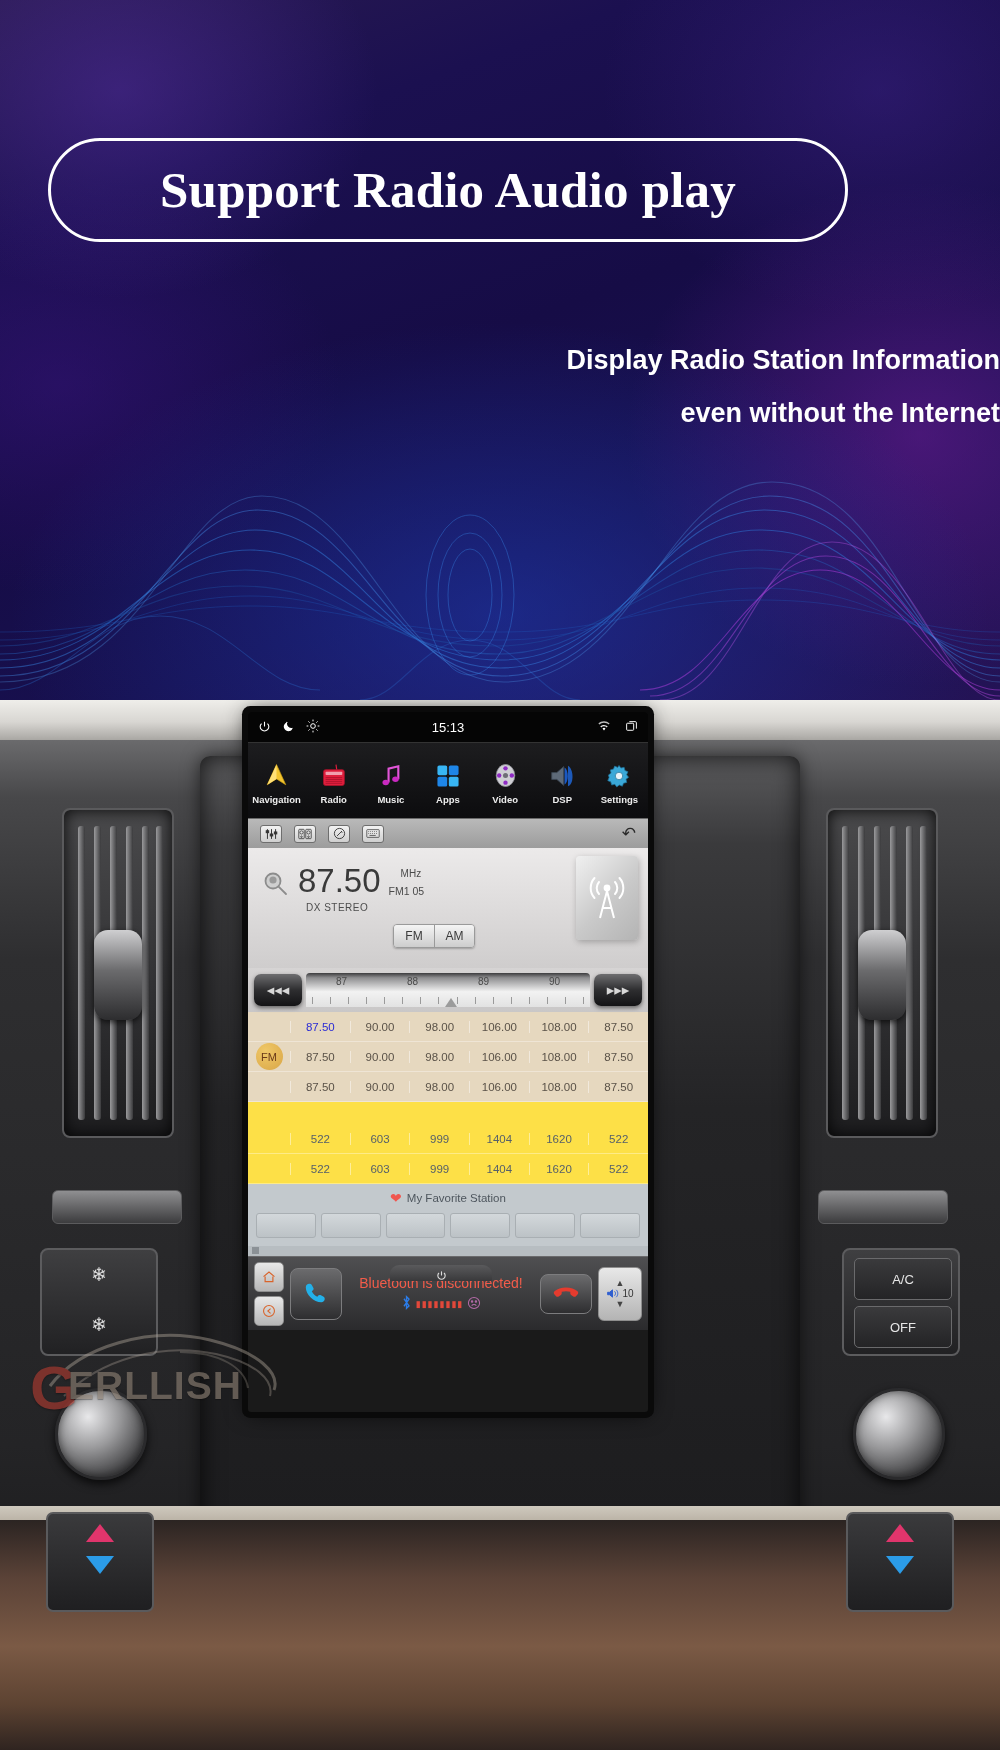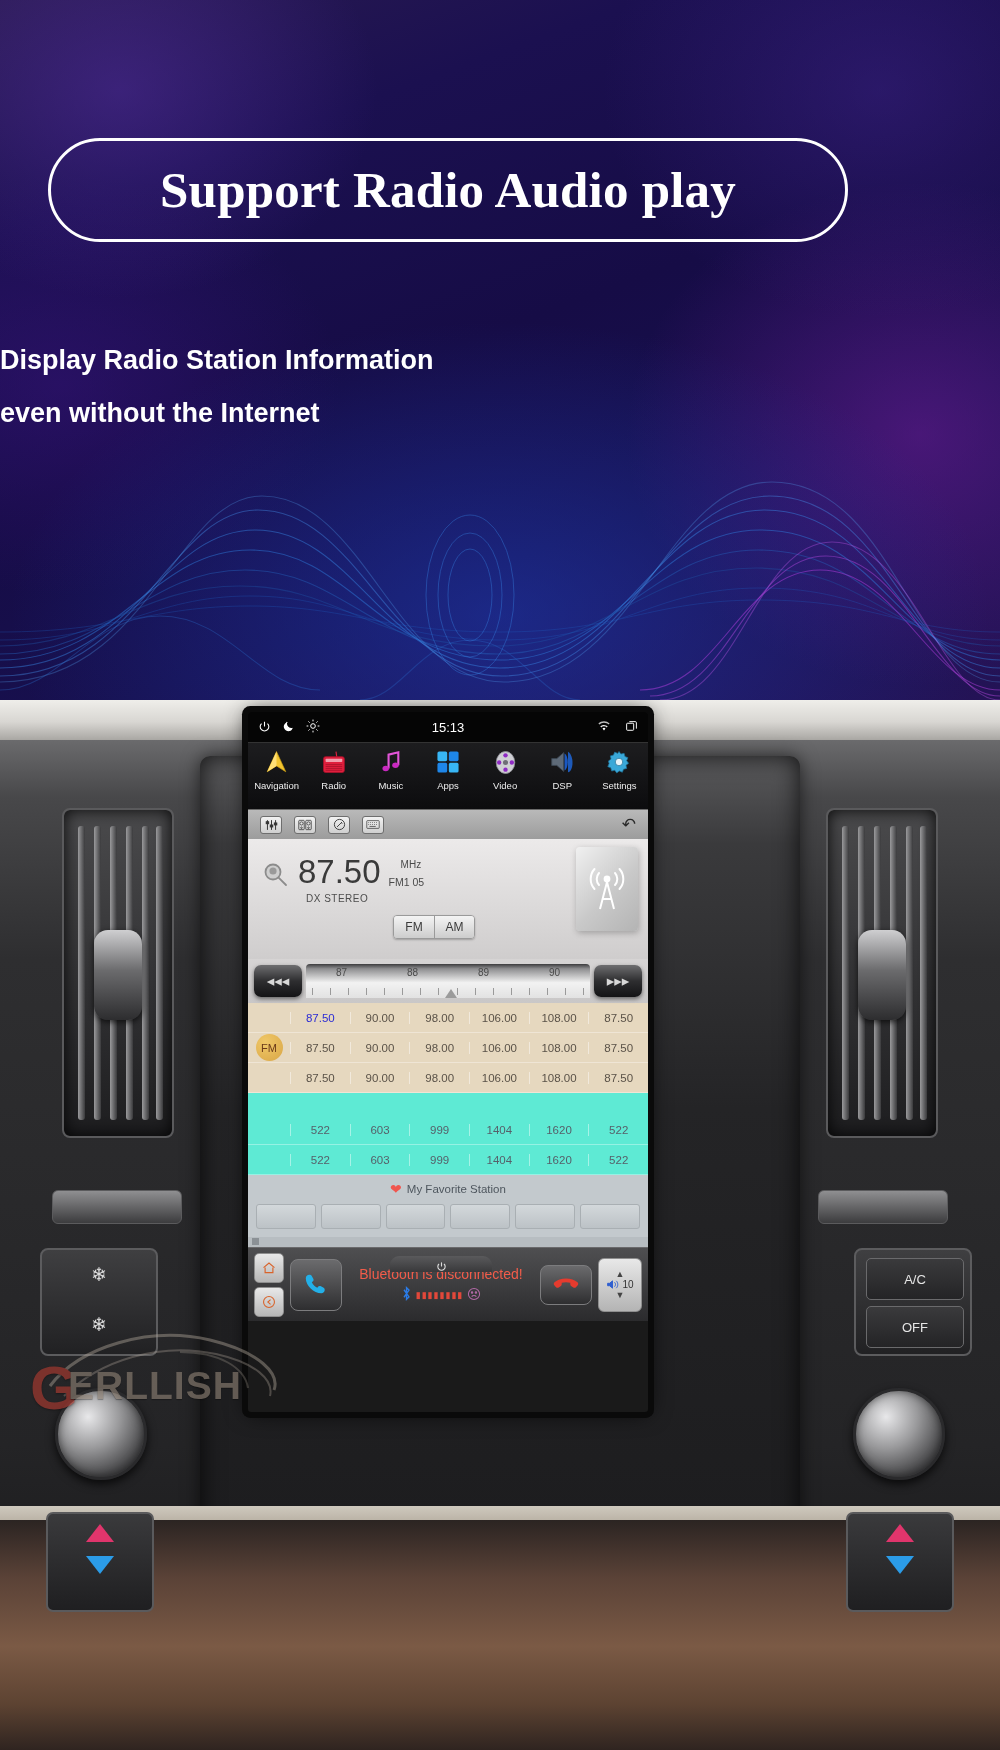--- a/index.html
+++ b/index.html
@@ -34,21 +34,21 @@
     position: absolute; left: 48px; top: 138px; width: 800px; height: 104px;
     border: 3px solid #ffffff; border-radius: 52px;
     display: flex; align-items: center; justify-content: center;
   }
   .title-box h1 {
     color: #ffffff; font-size: 51px; font-weight: bold; letter-spacing: 0.2px;
     font-family: Liberation Serif, serif;
   }
   .subtitle {
     position: absolute; left: 0; top: 334px; width: 1000px;
-    text-align: left; color: #ffffff;
+    text-align: right; color: #ffffff;
     font-size: 27px; font-weight: bold; line-height: 53px;
   }
 
   
   .dash {
     position: absolute; left: 0; top: 700px; width: 1000px; height: 1050px;
     background:
       radial-gradient(ellipse 520px 300px at 50% 6%, #f2f0ec 0%, #cfcdc9 40%, #8d8b88 100%),
       linear-gradient(180deg, #dedcd8 0%, #9a9894 10%, #3a3a3c 26%, #2a2a2c 60%, #171718 100%);
     overflow: hidden;
@@ -103,21 +103,21 @@
     border-radius: 6px; border:1px solid #5b5b5d;
   }
   .grille.left { left: 52px; top: 490px; }
   .grille.right { right: 52px; top: 490px; }
   .ctrl-box {
     position:absolute; width:118px; height:108px; top: 548px;
     background: linear-gradient(180deg,#3f3f41,#212123);
     border: 2px solid #5c5c5e; border-radius: 8px;
   }
   .ctrl-box.left { left: 40px; }
-  .ctrl-box.right { right: 28px; }
+  .ctrl-box.right { right: 40px; }
   .ctrl-btn {
     position:absolute; left:10px; width:98px; height:42px;
     border:1px solid #6a6a6c; border-radius:5px;
     background: linear-gradient(180deg,#3a3a3c,#242426);
     color:#e6e6e6; font-size:13px; display:flex; align-items:center; justify-content:center;
   }
   .fanrow { color:#dcdcdc; font-size:19px; text-align:center; line-height:50px; }
   .rot-knob {
     position:absolute; width:92px; height:92px; top: 688px; border-radius:50%;
     background: radial-gradient(circle at 35% 30%, #e8e8ea 0%, #9a9a9c 38%, #4a4a4c 72%, #232325 100%);
@@ -151,22 +151,22 @@
   }
   .sb-left { display:flex; gap:11px; align-items:center; }
   .sb-time {
     position:absolute; left:0; right:0; text-align:center;
     font-size: 13px; color:#fff; pointer-events:none;
   }
   .sb-right { margin-left:auto; display:flex; gap:14px; align-items:center; }
 
   
   .approw {
-    height: 67px; background: linear-gradient(180deg,#1d1d1f 0%, #0c0c0e 100%);
-    display:flex; align-items:flex-start; border-top:1px solid #333;
+    height: 76px; background: linear-gradient(180deg,#1d1d1f 0%, #0c0c0e 100%);
+    display:flex; align-items:center; border-top:1px solid #333;font-weight:bold;
   }
   .app { flex:1; text-align:center; padding-top:3px; }
   .app .glyph { height: 32px; display:flex; align-items:center; justify-content:center; }
   .app .lbl { color:#ededed; font-size:9.5px; margin-top:2px; }
 
   
   .toolbar {
     height: 30px; background: linear-gradient(180deg,#b9b9b9 0%, #9c9c9c 100%);
     display:flex; align-items:center; gap:12px; padding: 0 12px;
     border-top:1px solid #6a6a6a; position:relative;
@@ -227,21 +227,21 @@
   .scale .nums span { flex:1; text-align:center; font-size:10px; color:#4a4a4a; }
   .scale .ticks { position:absolute; left:6px; right:6px; bottom:3px; display:flex; justify-content:space-between; }
   .scale .ticks i { width:1px; height:7px; background:#9a9a9a; display:block; }
   .scale .cursor {
     position:absolute; left:49%; bottom:0; width:0; height:0;
     border-left:6px solid transparent; border-right:6px solid transparent; border-bottom:9px solid #9b9b9b;
   }
 
   
   .presets-fm { background:#e6d8bf; }
-  .presets-am { background:#5eead4; }
+  .presets-am { background:#fde047; }
   .prow { display:flex; height:30px; align-items:center; border-bottom:1px solid rgba(255,255,255,0.35); }
   .prow .badge-cell { width:42px; display:flex; align-items:center; justify-content:center; }
   .band-badge {
     width:27px; height:27px; border-radius:50%;
     background: radial-gradient(circle at 35% 30%, #f0c868, #d9a646);
     color:#6a3a1a; font-size:11px; display:flex; align-items:center; justify-content:center;
   }
   .prow .cell {
     flex:1; text-align:center; font-size:11.5px; color:#5a5248;
     border-left:1px solid rgba(255,255,255,0.45);

